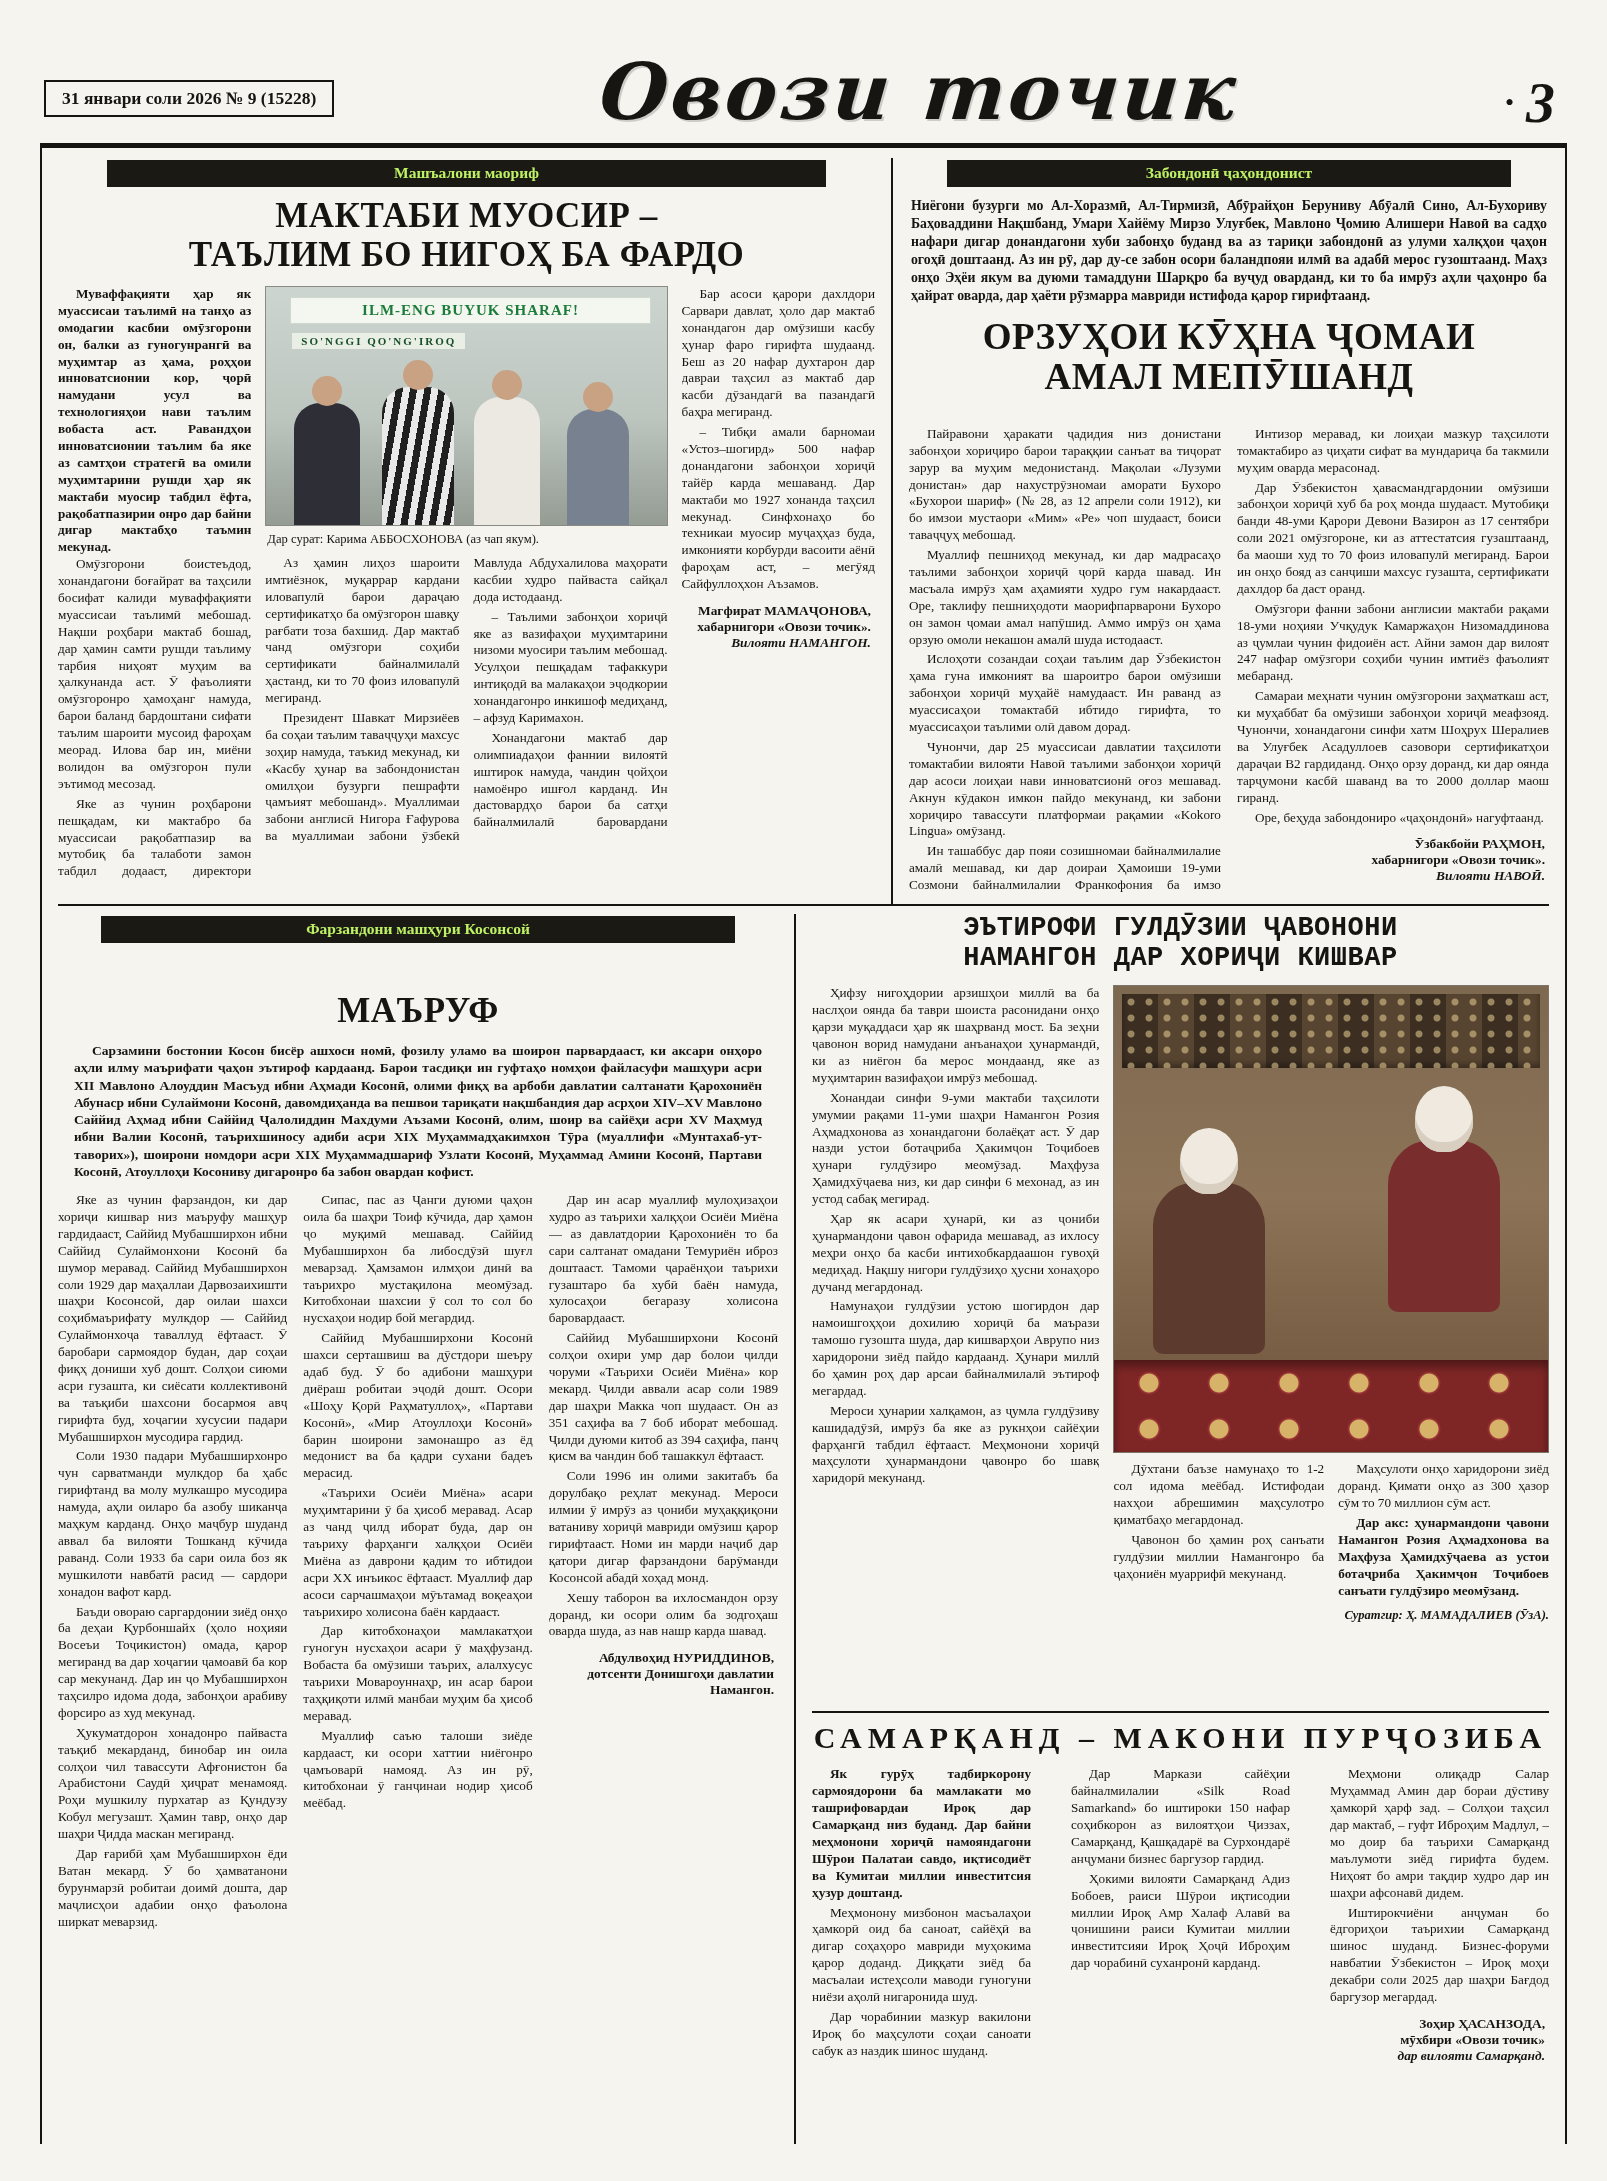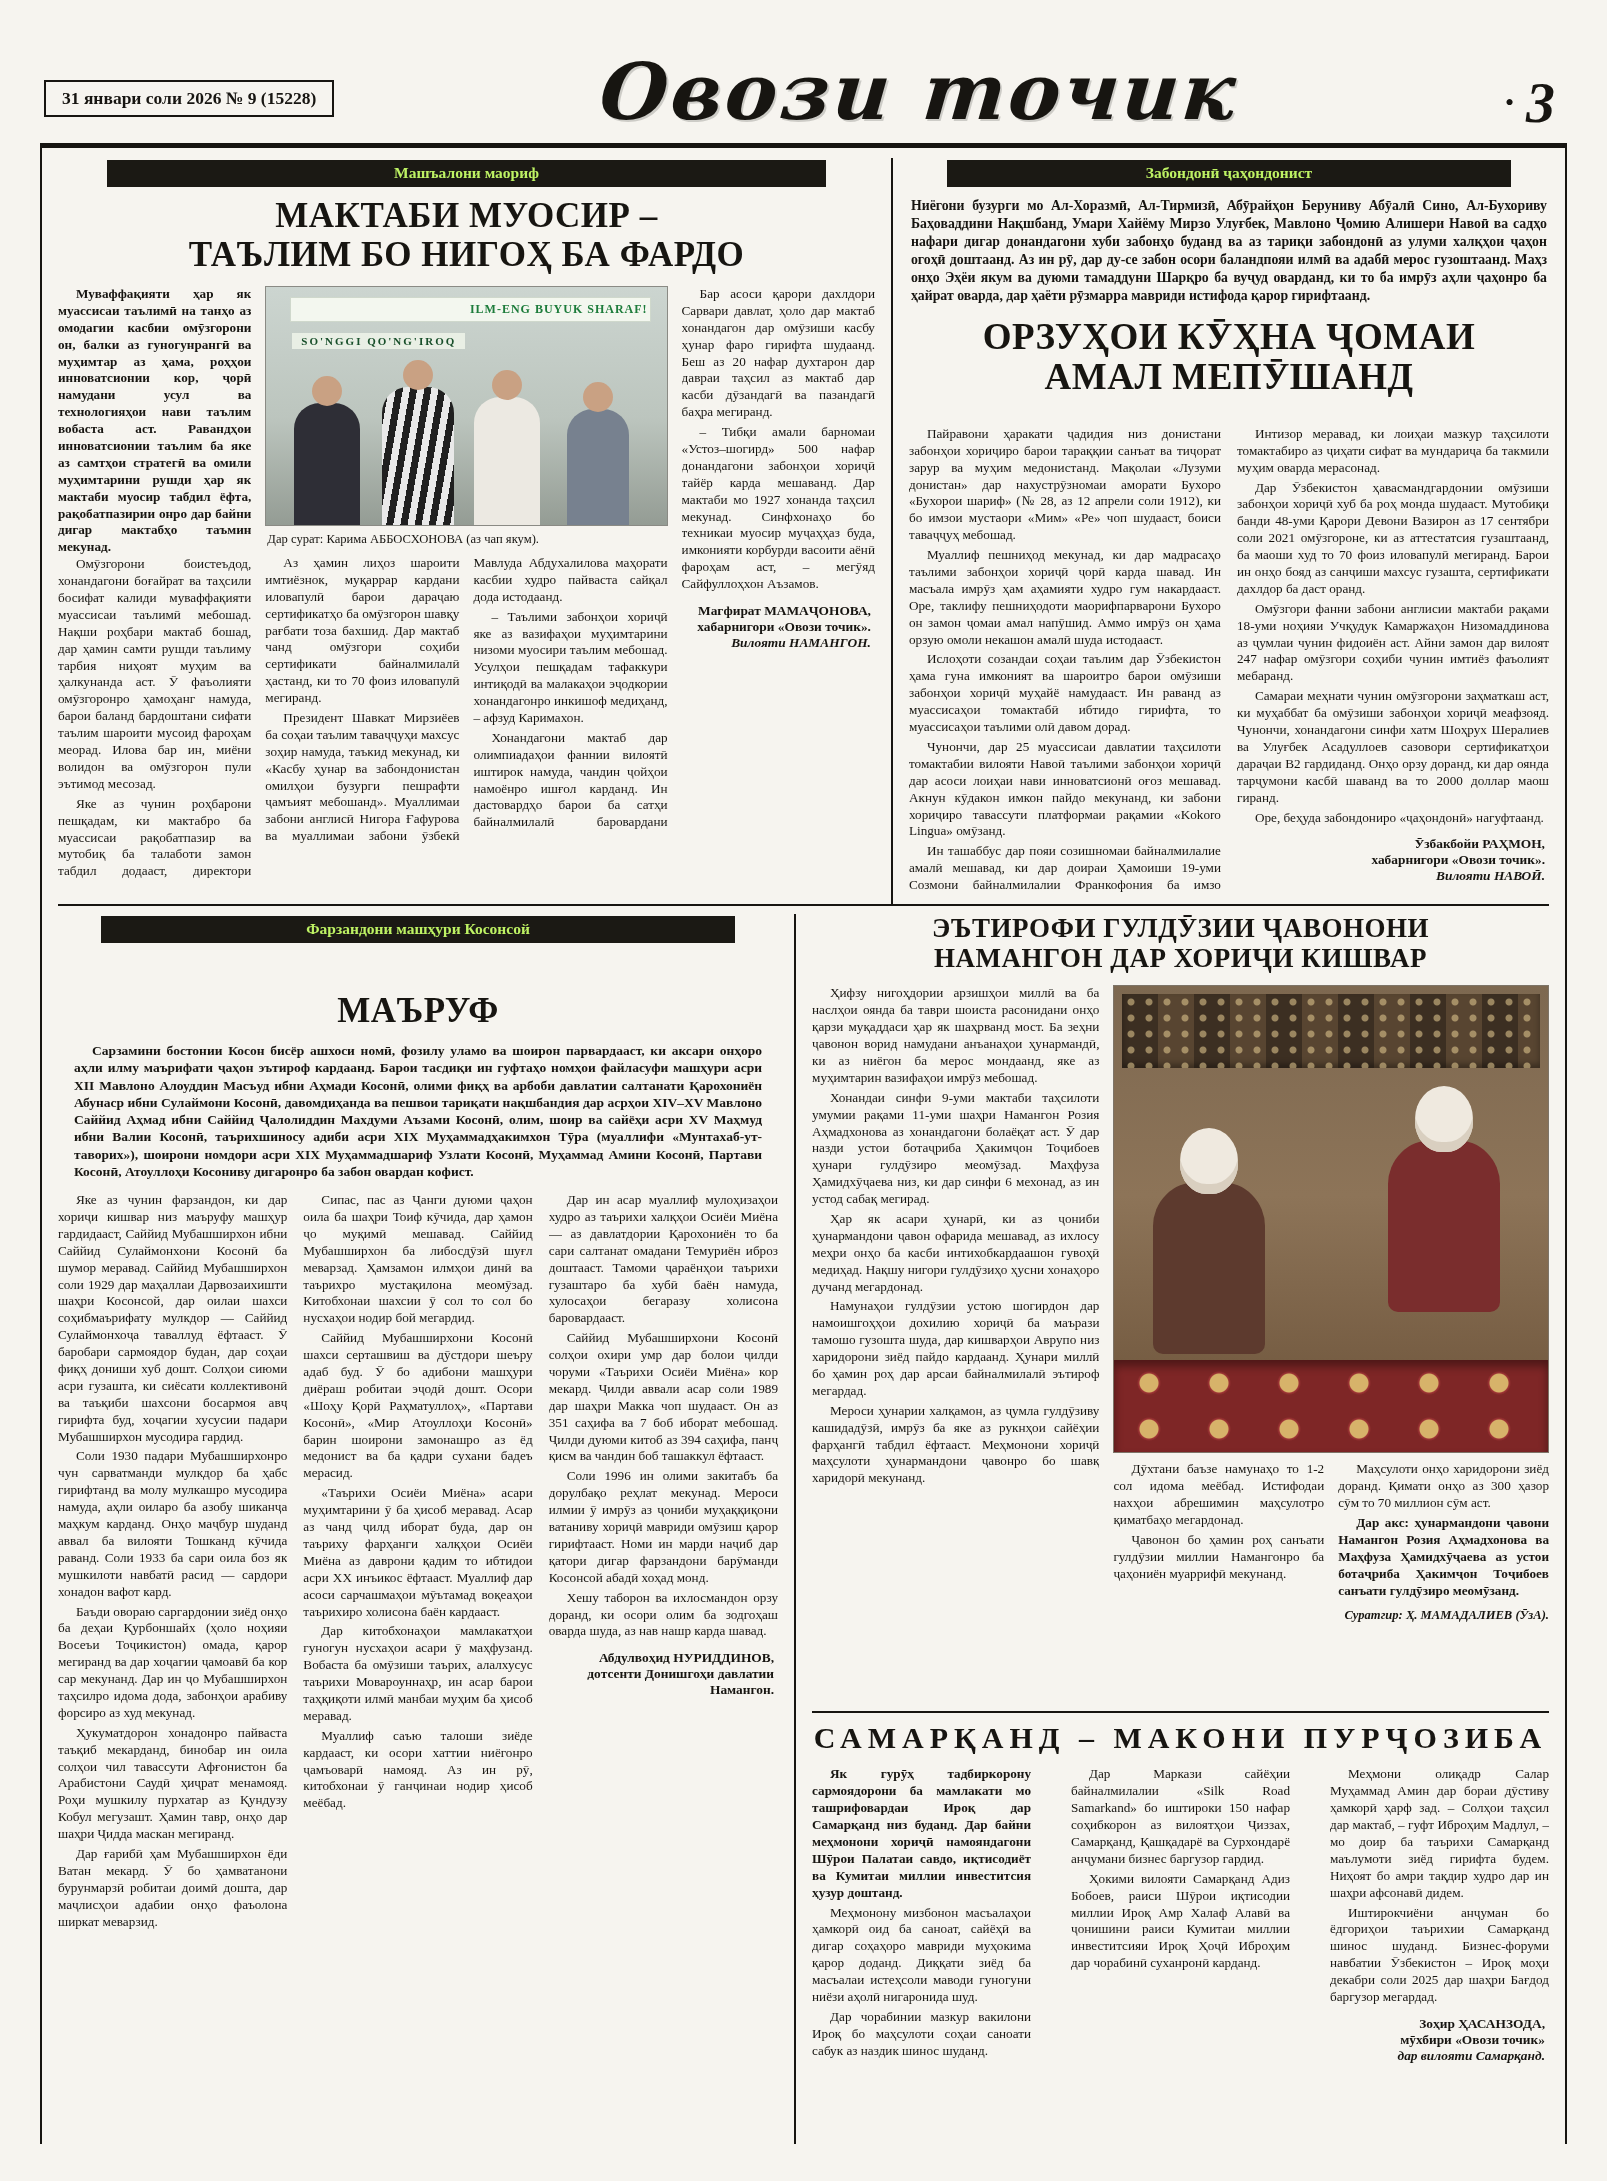--- a/index.html
+++ b/index.html
@@ -36,21 +36,21 @@
   
   .edu { width:56%; padding-right:16px; border-right:2px solid #171511; }
   .edu .headline { font-size:35px; margin:2px 0 12px; }
   .edu-grid { display:grid; grid-template-columns:1fr 2.08fr 1fr; gap:14px; height:592px; overflow:hidden; }
   .edu-grid > div { overflow:hidden; }
   .lede { font-weight:bold; font-size:13.5px; }
   .lede .para { font-weight:bold; }
   .edu-midtext { columns:2; column-gap:14px; height:300px; overflow:hidden; }
 
   .photo1 { position:relative; height:240px; background:linear-gradient(180deg,#ccd5d0 0%,#bcc5be 55%,#949c94 100%); border:1px solid #8a8a84; overflow:hidden; }
-  .ph1-banner { position:absolute; top:10px; left:24px; right:16px; background:#f3f7ef; color:#1d7c3b; font-weight:bold; text-align:right; font-size:12px; letter-spacing:1px; padding:4px 2px; border:1px solid #cfd8cc; }
+  .ph1-banner { position:absolute; top:10px; left:24px; right:16px; background:#f3f7ef; color:#1d7c3b; font-weight:bold; text-align:center; font-size:15px; letter-spacing:1px; padding:4px 2px; border:1px solid #cfd8cc; }
   .ph1-banner2 { position:absolute; top:46px; left:26px; background:#e9efe5; color:#184f2a; font-weight:bold; font-size:11px; letter-spacing:2px; padding:2px 9px; }
   .fig { position:absolute; bottom:0; border-radius:26px 26px 0 0; }
   .fig::before { content:""; position:absolute; top:-27px; left:50%; transform:translateX(-50%); width:30px; height:30px; border-radius:50%; background:#c9a183; }
   .f1 { left:7%;  width:66px; height:122px; background:#2e2e36; }
   .f2 { left:29%; width:72px; height:138px; background:repeating-linear-gradient(100deg,#202020 0 7px,#e9e9e9 7px 14px); }
   .f3 { left:52%; width:66px; height:128px; background:#ece9e2; }
   .f4 { left:75%; width:62px; height:116px; background:#77818f; }
 
   
   .lang { width:44%; padding-left:16px; }
@@ -61,21 +61,21 @@
   
   .scholar { width:49.5%; padding-right:16px; border-right:2px solid #171511; }
   .scholar .headline { font-size:35px; margin:2px 0 12px; }
   .scholar .lede-block { margin:0 16px 12px; }
   .scholar .lede-block .para { font-weight:bold; font-size:13.5px; }
   .scholar-cols { height:866px; overflow:hidden; }
 
   
   .right-stack { width:50.5%; padding-left:16px; display:flex; flex-direction:column; }
 
-  .embroidery .headline { font-size:27px; margin:0 0 12px; }
+  .embroidery .headline { font-size:27px; margin:0 0 12px;font-family:Liberation Mono, monospace; }
   .emb-row { display:flex; gap:14px; height:716px; overflow:hidden; }
   .emb-col1 { width:39%; overflow:hidden; }
   .emb-right { flex:1; display:flex; flex-direction:column; }
   .photo2 { position:relative; height:468px; border:1px solid #7d7468; overflow:hidden;
             background:linear-gradient(180deg,#7d6850 0%,#8d7458 45%,#6a5138 100%); }
   .ph2-caps { position:absolute; top:8px; left:8px; right:8px; height:74px;
               background:repeating-linear-gradient(90deg,#3c2f22 0 36px,#584531 36px 72px);
               box-shadow:inset 0 -4px 6px rgba(0,0,0,.35); }
   .ph2-caps::after { content:""; position:absolute; inset:0;
               background-image:radial-gradient(circle,#d9c08a 3px,transparent 4px); background-size:18px 16px; opacity:.6; }

